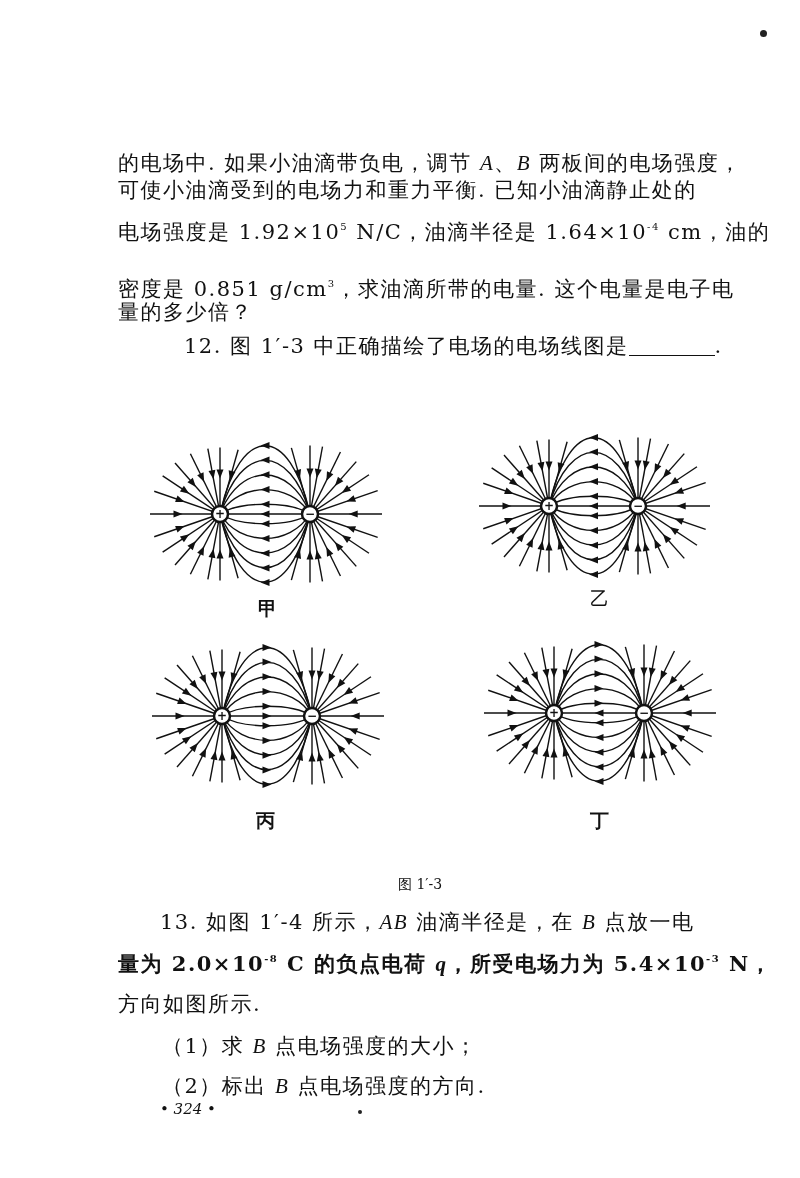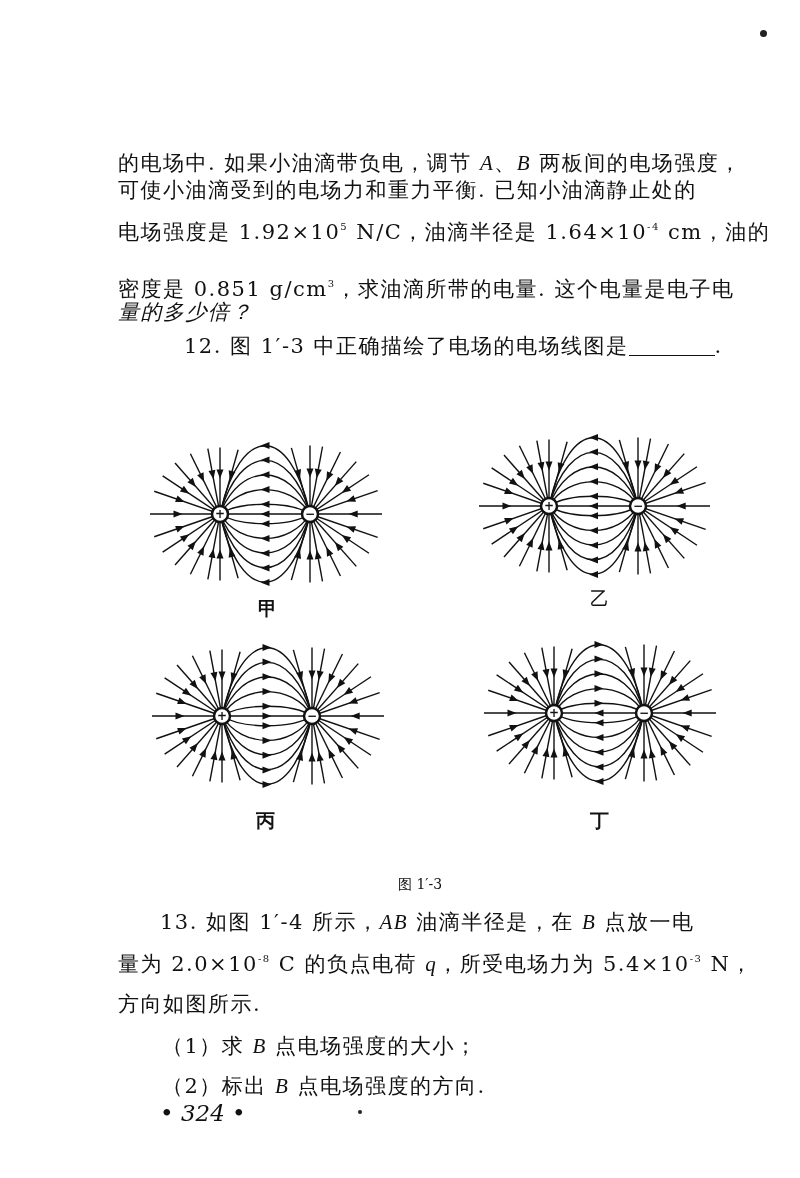--- a/index.html
+++ b/index.html
@@ -6,39 +6,39 @@
   body { width:800px; height:1178px; position:relative; overflow:hidden;
          font-family:"DejaVu Serif","Liberation Serif",serif; color:#111; }
   .line { position:absolute; left:118px; font-size:21px; letter-spacing:1.5px; white-space:nowrap; }
   .indent { left:160px; }
   sup { font-size:10px; vertical-align:9px; line-height:0; }
   .it { font-style:italic; font-family:"Liberation Serif",serif; }
   .blank { display:inline-block; width:86px; border-bottom:1.5px solid #111; height:18px; vertical-align:-3px; }
   .diagram { position:absolute; }
   .cap { position:absolute; font-size:19px; font-weight:bold; }
   .figcap { position:absolute; left:398px; top:876px; font-size:14px; }
-  .pageno { position:absolute; left:160px; top:1100px; font-size:23px; font-style:italic; }
+  .pageno { position:absolute; left:160px; top:1100px; font-size:15px; font-style:italic; }
   .dot { position:absolute; width:4px; height:4px; background:#222; border-radius:50%; }
 </style>
 </head>
 <body>
 
 <div class="dot" style="left:760px;top:30px;width:7px;height:7px;"></div>
 
 <div class="line" style="top:149px;">
   <span>的电场中. 如果小油滴带负电，调节 </span><span class="it">A</span><span>、</span><span class="it">B</span><span> 两板间的电场强度，</span>
 </div>
 <div class="line" style="top:176px;">可使小油滴受到的电场力和重力平衡.  已知小油滴静止处的</div>
 <div class="line" style="top:218px;">
   <span>电场强度是 1.92×10</span><sup>5</sup><span> N/C，油滴半径是 1.64×10</span><sup>-4</sup><span> cm，油的</span>
 </div>
 <div class="line" style="top:275px;">
   <span>密度是 0.851 g/cm</span><sup>3</sup><span>，求油滴所带的电量. 这个电量是电子电</span>
 </div>
-<div class="line" style="top:298px;font-style:italic;">量的多少倍？</div>
+<div class="line" style="top:298px;">量的多少倍？</div>
 
 <div class="line indent" style="top:332px;margin-left:24px;">
   <span>12.  图 1′-3 中正确描绘了电场的电场线图是</span><span class="blank"></span><span>.</span>
 </div>
 
 <svg class="diagram" id="d0" style="left:140px;top:430px;" width="260" height="160">
     <g stroke="#111" stroke-width="1.4" fill="none">
       <path d="M80,84 C100,-7 150,-7 170,84"></path>
       <path d="M80,84 C100,12.5 150,12.5 170,84"></path>
       <path d="M80,84 C100,32 150,32 170,84"></path>
@@ -403,21 +403,21 @@
     <circle cx="168" cy="73" r="8" fill="#fff" stroke="#111" stroke-width="2.5"></circle>
     <text x="168" y="77" text-anchor="middle" font-size="12" font-weight="bold" fill="#111">−</text>
   </svg>
 <div class="cap" style="left:590px;top:808px;">丁</div>
 
 <div class="figcap">图   1′-3</div>
 
 <div class="line indent" style="top:908px;">
   <span>13.  如图 1′-4 所示，</span><span class="it">AB</span><span> 油滴半径是，在 </span><span class="it">B</span><span> 点放一电</span>
 </div>
-<div class="line" style="top:950px;">
+<div class="line" style="top:950px;font-weight:bold;">
   <span>量为 2.0×10</span><sup>-8</sup><span> C 的负点电荷 </span><span class="it">q</span><span>，所受电场力为 5.4×10</span><sup>-3</sup><span> N，</span>
 </div>
 <div class="line" style="top:990px;text-align:right;">方向如图所示.</div>
 <div class="line indent" style="top:1032px;left:162px;">
   <span>（1）求 </span><span class="it">B</span><span> 点电场强度的大小；</span>
 </div>
 <div class="line indent" style="top:1072px;left:162px;">
   <span>（2）标出 </span><span class="it">B</span><span> 点电场强度的方向.</span>
 </div>
 

